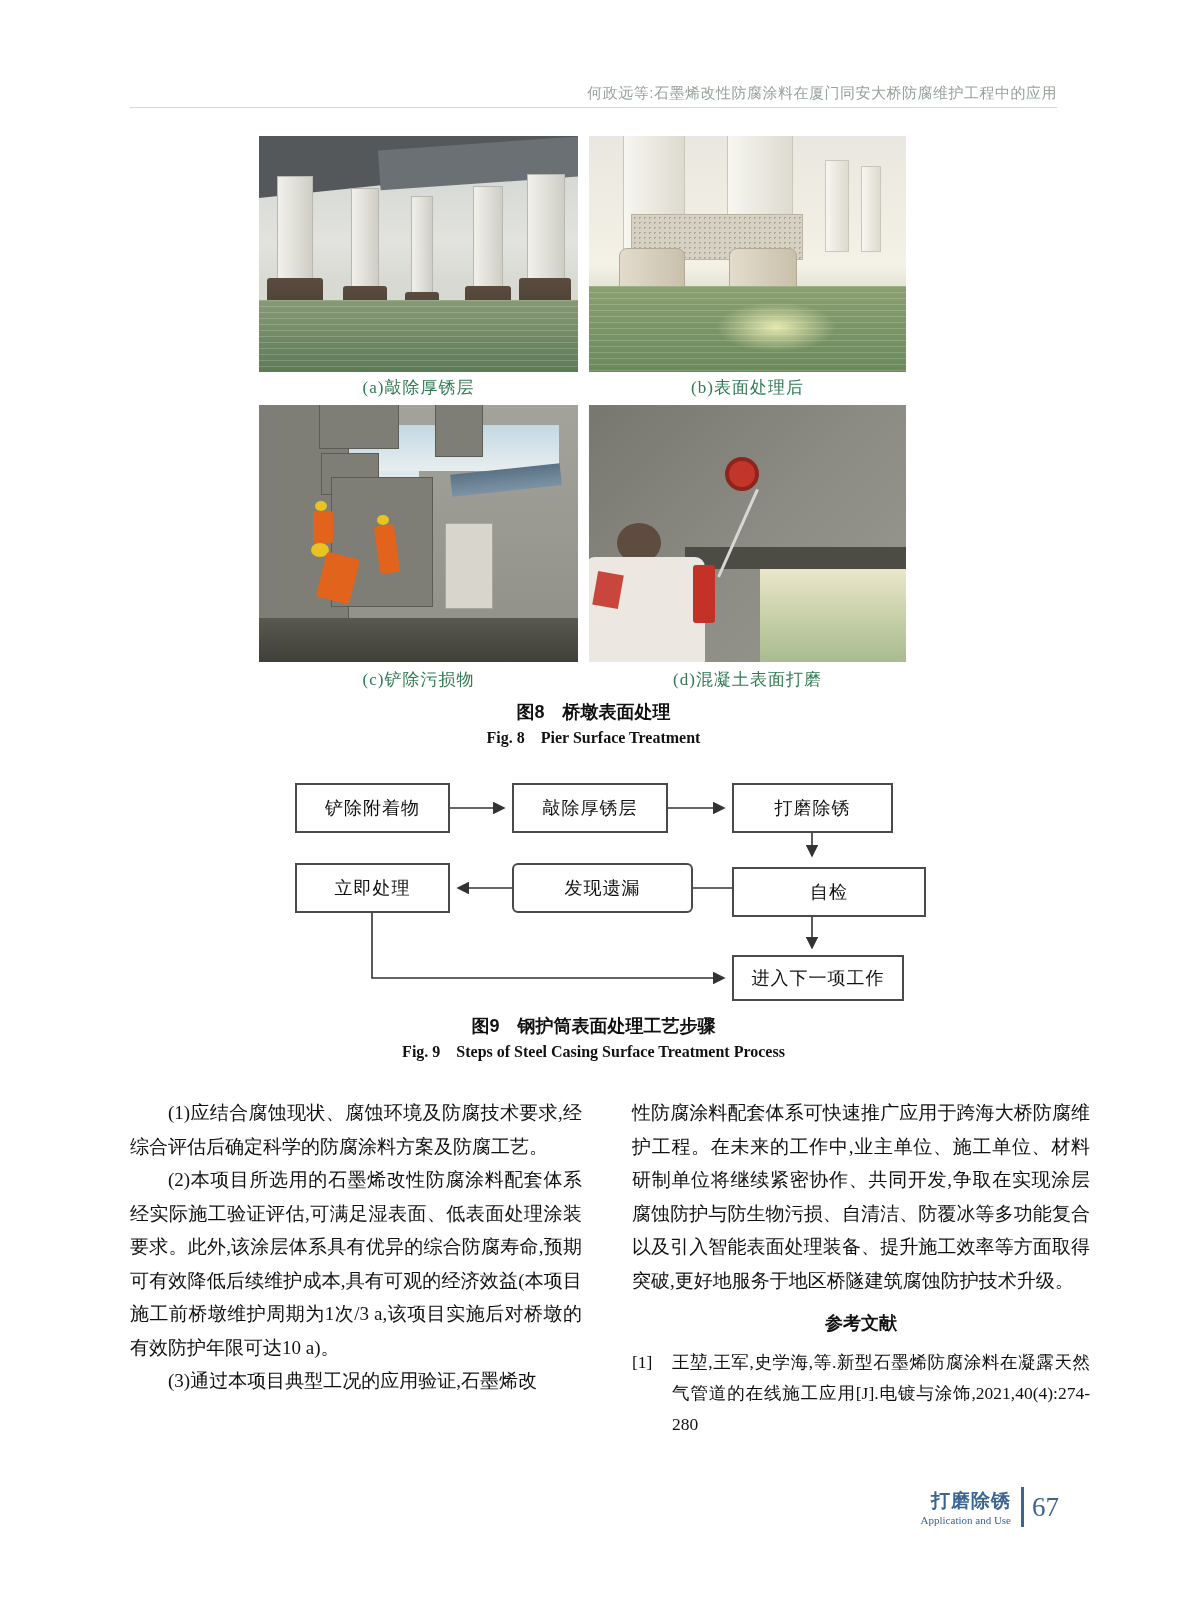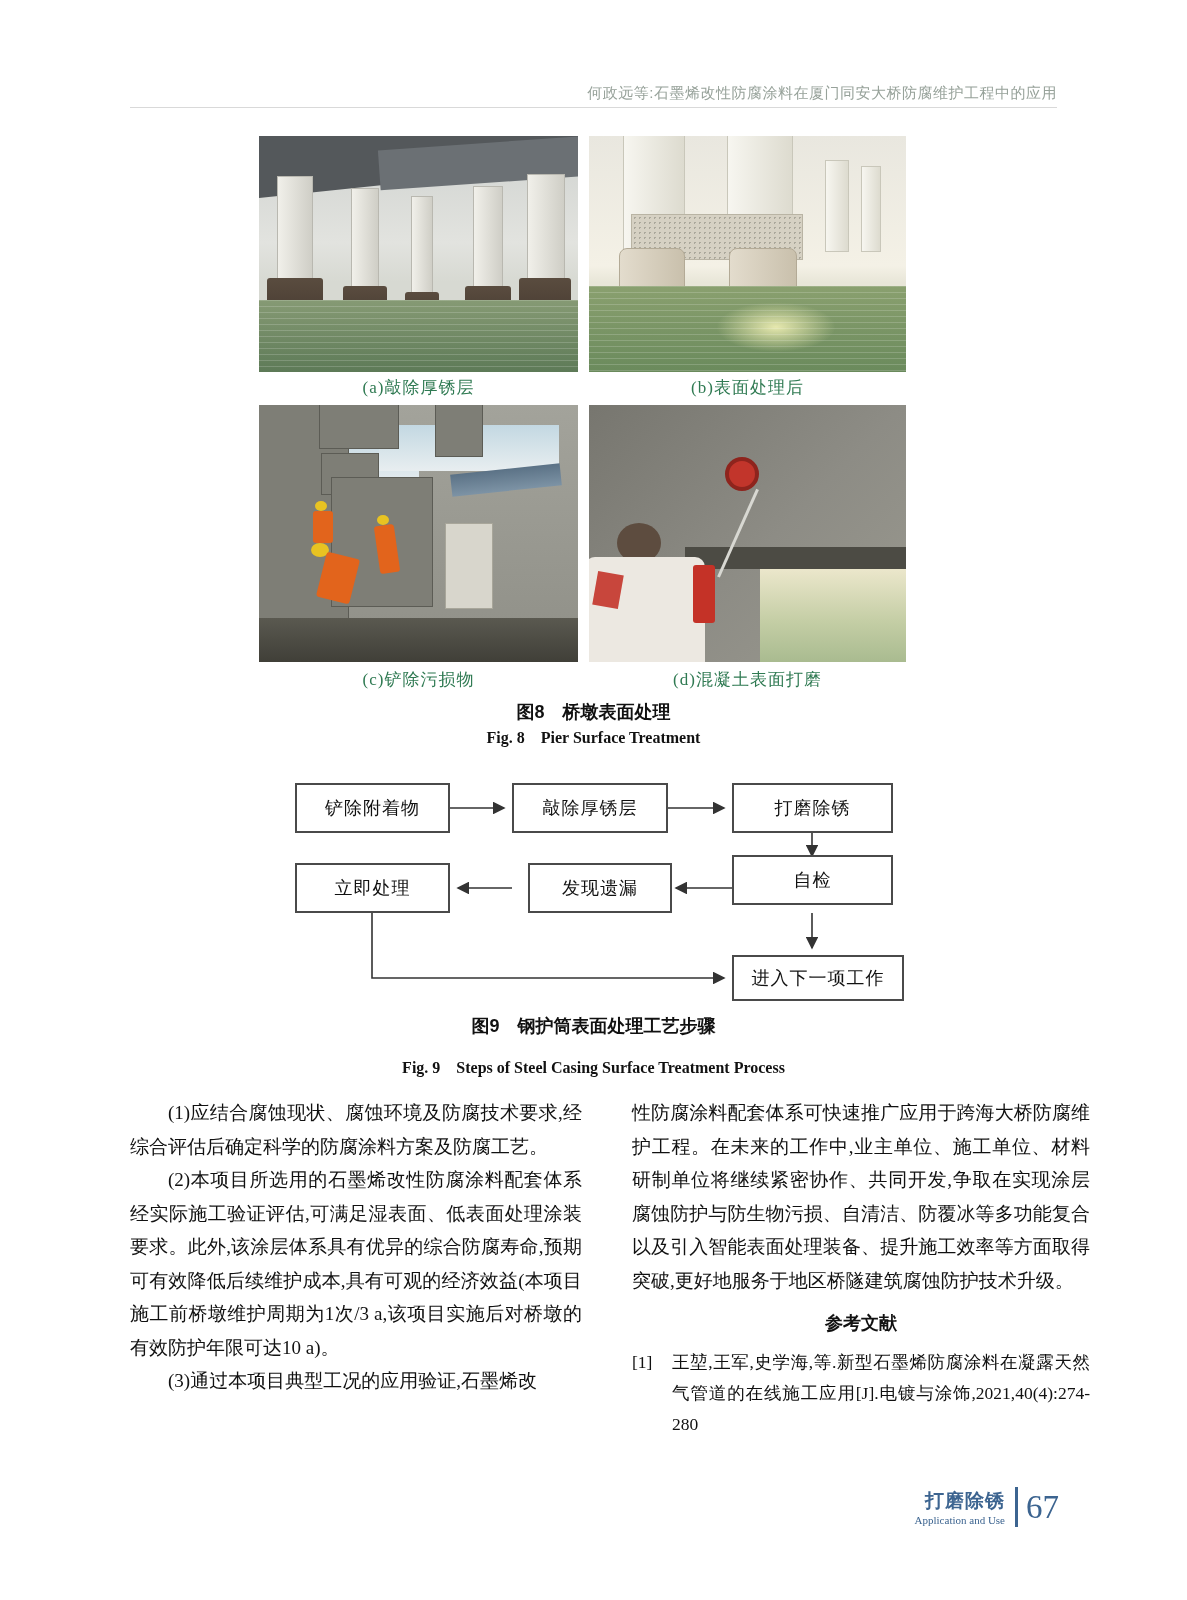--- a/index.html
+++ b/index.html
@@ -83,21 +83,21 @@
   .ref-num{flex:0 0 40px;}
   .ref-text{flex:1;}
 
   
   .footer{position:absolute;top:1487px;right:128px;display:flex;align-items:center;}
   .footer-labels{text-align:right;margin-right:8px;}
   .footer-zh{font-size:19px;font-weight:bold;color:#3c6490;
              font-family:"Liberation Sans","DejaVu Sans",sans-serif;letter-spacing:1px;}
   .footer-en{font-size:11px;color:#3c6490;font-family:"Liberation Serif","DejaVu Serif",serif;}
   .footer-bar{width:3px;height:40px;background:#3c6490;margin:0 8px 0 2px;}
-  .footer-page{font-size:33px;color:#3c6490;font-family:"Liberation Serif","DejaVu Serif",serif;}
+  .footer-page{font-size:27px;color:#3c6490;font-family:"Liberation Serif","DejaVu Serif",serif;}
 </style>
 </head>
 <body>
 
 <div class="page">
 
   <div class="running-title">何政远等:石墨烯改性防腐涂料在厦门同安大桥防腐维护工程中的应用</div>
   <div class="header-rule"></div>
 
   <div class="photo" style="left:259px;top:136px;width:319px;height:236px;">
@@ -185,27 +185,27 @@
       <line x1="542" y1="58" x2="542" y2="81" stroke="#333" stroke-width="1.6" marker-end="url(#ah)"></line>
       <line x1="462" y1="113" x2="406" y2="113" stroke="#333" stroke-width="1.6" marker-end="url(#ah)"></line>
       <line x1="242" y1="113" x2="188" y2="113" stroke="#333" stroke-width="1.6" marker-end="url(#ah)"></line>
       <line x1="542" y1="138" x2="542" y2="173" stroke="#333" stroke-width="1.6" marker-end="url(#ah)"></line>
       <path d="M102,138 L102,203 L454,203" fill="none" stroke="#333" stroke-width="1.6" marker-end="url(#ah)"></path>
     </svg>
     <div class="fnode" style="left:242px;top:8px;width:156px;height:50px;">敲除厚锈层</div>
     <div class="fnode" style="left:25px;top:8px;width:155px;height:50px;">铲除附着物</div>
     <div class="fnode" style="left:25px;top:88px;width:155px;height:50px;">立即处理</div>
     <div class="fnode" style="left:462px;top:8px;width:161px;height:50px;">打磨除锈</div>
-    <div class="fnode" style="left:258px;top:88px;width:144px;height:50px;">发现遗漏</div>
-    <div class="fnode" style="left:462px;top:80px;width:161px;height:50px;">自检</div>
+    <div class="fnode" style="left:242px;top:88px;width:181px;height:50px;border-radius:6px;">发现遗漏</div>
+    <div class="fnode" style="left:462px;top:92px;width:194px;height:50px;">自检</div>
     <div class="fnode" style="left:462px;top:180px;width:172px;height:46px;">进入下一项工作</div>
   </div>
 
   <div class="fig-cap-zh" style="top:1014px;">图9　钢护筒表面处理工艺步骤</div>
-  <div class="fig-cap-en" style="top:1042px;margin-top:16px;">Fig. 9　Steps of Steel Casing Surface Treatment Process</div>
+  <div class="fig-cap-en" style="top:1042px;">Fig. 9　Steps of Steel Casing Surface Treatment Process</div>
 
   <div class="col" style="left:130px;width:452px;">
     <p class="ind">(1)应结合腐蚀现状、腐蚀环境及防腐技术要求,经综合评估后确定科学的防腐涂料方案及防腐工艺。</p>
     <p class="ind">(2)本项目所选用的石墨烯改性防腐涂料配套体系经实际施工验证评估,可满足湿表面、低表面处理涂装要求。此外,该涂层体系具有优异的综合防腐寿命,预期可有效降低后续维护成本,具有可观的经济效益(本项目施工前桥墩维护周期为1次/3 a,该项目实施后对桥墩的有效防护年限可达10 a)。</p>
     <p class="ind">(3)通过本项目典型工况的应用验证,石墨烯改</p>
   </div>
 
   <div class="col" style="left:632px;width:458px;">
     <p>性防腐涂料配套体系可快速推广应用于跨海大桥防腐维护工程。在未来的工作中,业主单位、施工单位、材料研制单位将继续紧密协作、共同开发,争取在实现涂层腐蚀防护与防生物污损、自清洁、防覆冰等多功能复合以及引入智能表面处理装备、提升施工效率等方面取得突破,更好地服务于地区桥隧建筑腐蚀防护技术升级。</p>
     <div class="ref-heading">参考文献</div>

